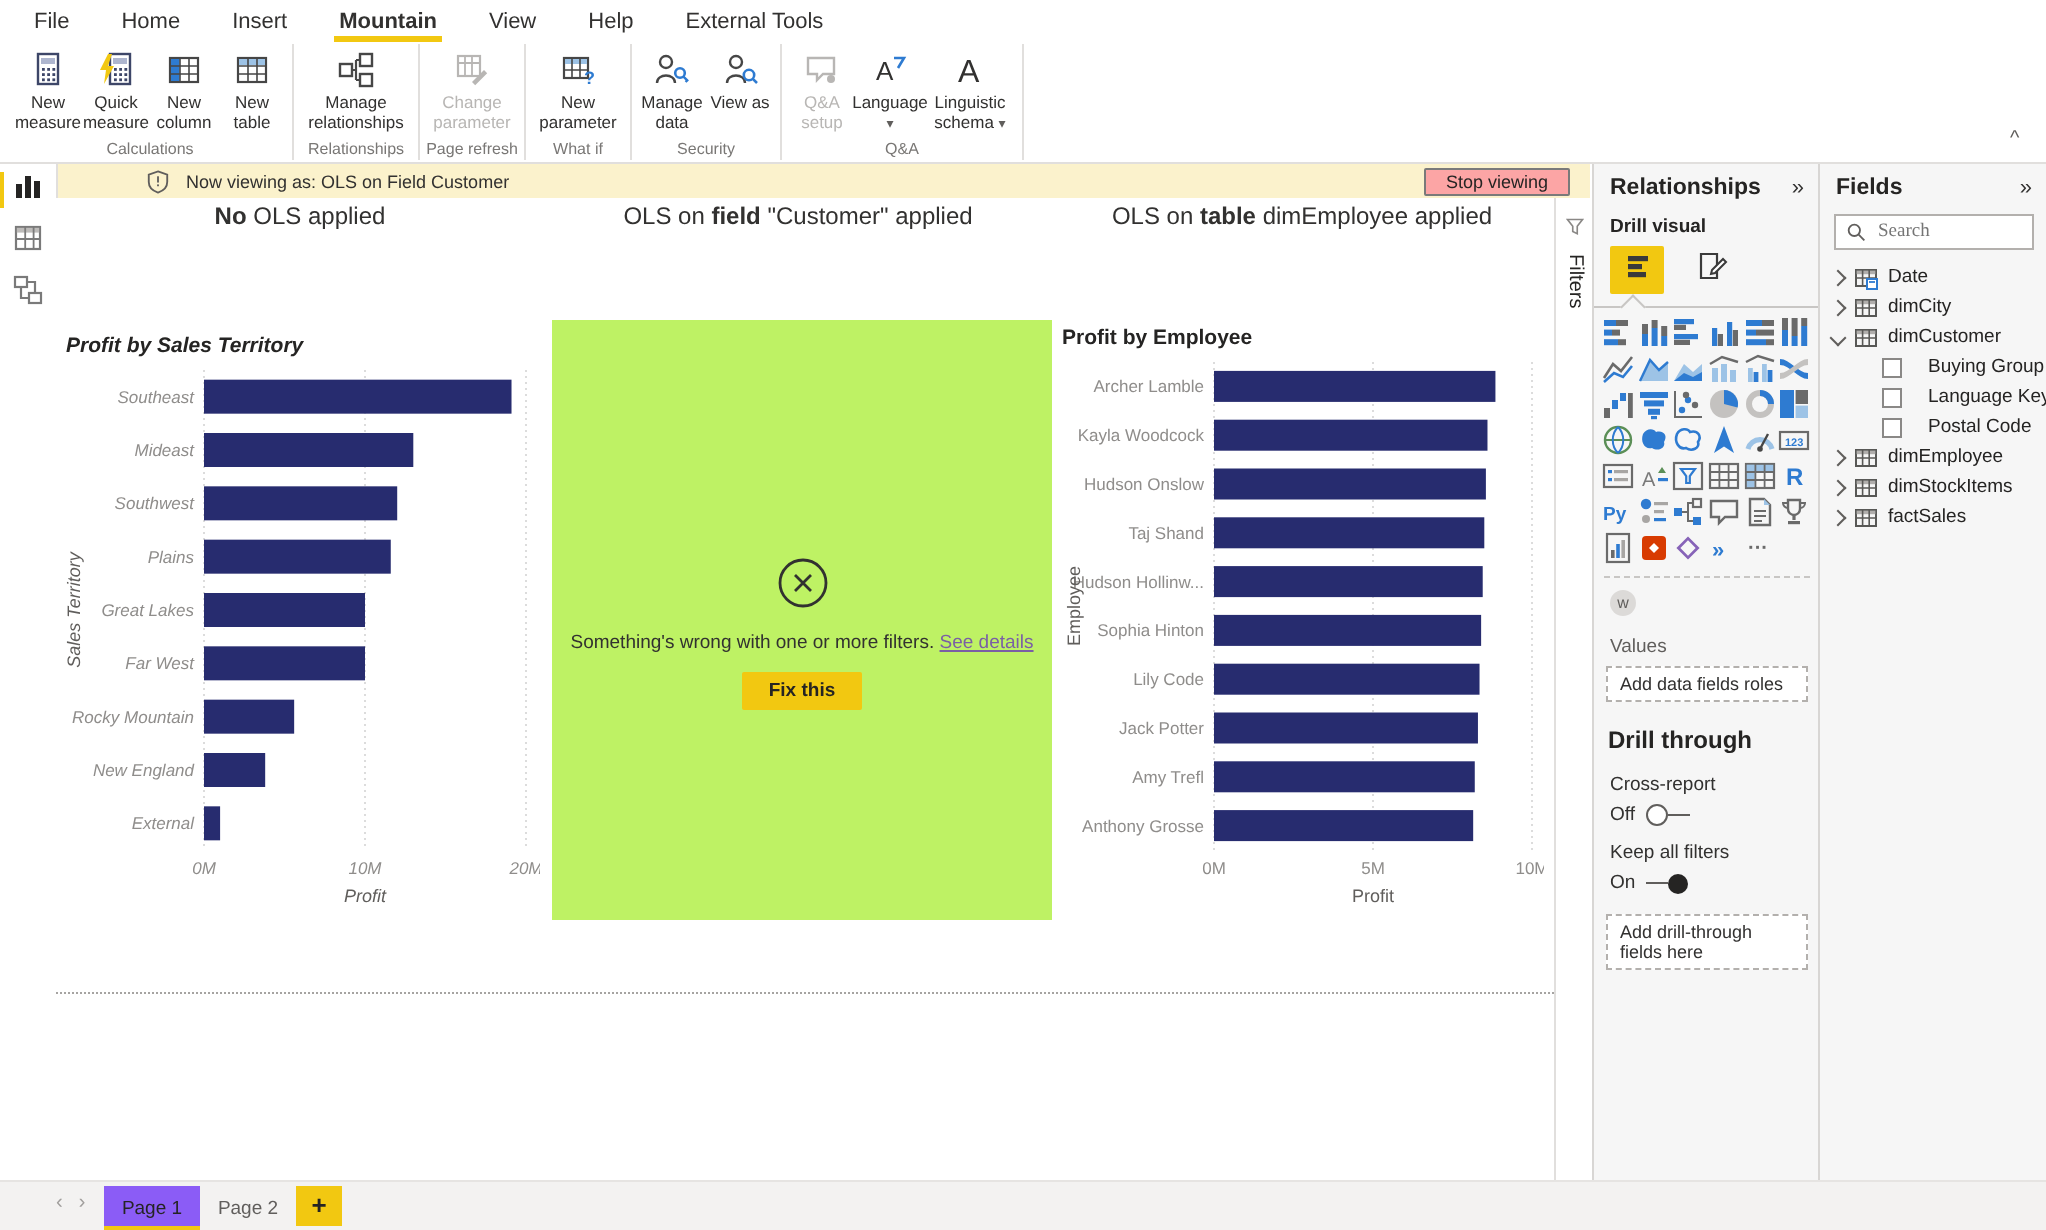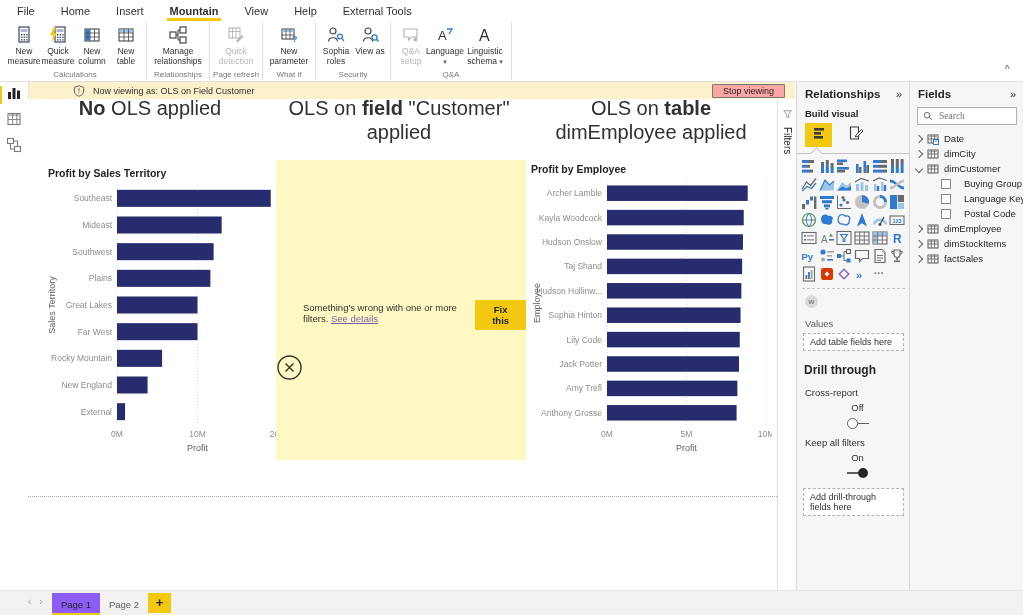--- a/index.html
+++ b/index.html
@@ -29,33 +29,33 @@
   #notif-btn{position:absolute;right:10px;top:1.5px;height:14px;background:#fca5a5;border:1px solid #7a7a7a;border-radius:1px;font-size:9px;padding:0 10px;line-height:13px;cursor:pointer;color:#252423;}
   #notif-shield{margin-left:45px;display:flex;align-items:center;}
 
   
   #sidebar{position:absolute;left:0;top:82px;width:28px;height:508px;background:#fff;border-right:1px solid #e1dfdd;}
   .sb-item{width:28px;height:26px;display:flex;align-items:center;justify-content:center;cursor:pointer;position:relative;}
   .sb-item.selected::before{content:"";position:absolute;left:0;top:4px;bottom:4px;width:2px;background:#f2c811;}
 
   
   #canvas{position:absolute;left:28px;top:99px;width:749px;height:491px;background:#fff;}
-  .heading{position:absolute;top:-3px;text-align:center;font-size:20px;font-weight:300;color:#323130;line-height:24px;}
+  .heading{position:absolute;top:-3px;text-align:center;font-size:12px;font-weight:300;color:#323130;line-height:24px;}
   .heading b{font-weight:bold;}
   #h0{left:2px;width:240px;}
   #h1{left:248px;width:246px;}
   #h2{left:500px;width:246px;}
   .visual{position:absolute;background:#fff;}
-  #visual0{left:17px;top:65px;width:240px;height:296px;}
+  #visual0{left:2px;top:65px;width:240px;height:296px;font-style:italic;}
   #visual2{left:500px;top:61px;width:244px;height:300px;}
   .visual-title{font-size:10.5px;font-weight:bold;color:#252423;padding:3px 0 0 3px;}
   .tick{font-size:8.5px;fill:#8f8d8b;font-family:"Liberation Sans",sans-serif;}
   .axis{font-size:9px;fill:#605e5c;font-family:"Liberation Sans",sans-serif;}
 
-  #visual1{left:248px;top:61px;width:250px;height:300px;background:#fef9c3;display:flex;flex-direction:row;align-items:center;}
+  #visual1{left:248px;top:61px;width:250px;height:300px;background:#bef264;display:flex;flex-direction:column;align-items:center;}
   #err-icon{margin-top:118px;}
   #err-msg{font-size:9.5px;color:#323130;margin-top:6px;}
   #err-link{color:#7a5fa5;text-decoration:underline;cursor:pointer;}
   #fix-btn{margin-top:9px;background:#f2c811;border:none;font-size:9.5px;font-weight:bold;color:#252423;padding:4px 13px;cursor:pointer;border-radius:1px;}
 
   #page-edge{position:absolute;left:0px;top:397px;width:749px;border-top:1px dotted #a6a4a2;}
 
   
   #filters-strip{position:absolute;left:777px;top:99px;width:18px;height:491px;border-left:1px solid #e1dfdd;background:#fff;}
   #filters-expand{margin:6px 0 2px 5px;}
@@ -75,21 +75,21 @@
   #viz-tab-divider{position:relative;margin-top:6px;border-top:1px solid #c8c6c4;}
   #viz-tab-divider::after{content:"";position:absolute;left:15px;top:-5px;width:8px;height:8px;background:#f6f6f6;border-left:1px solid #c8c6c4;border-top:1px solid #c8c6c4;transform:rotate(45deg);}
   #gallery{display:grid;grid-template-columns:repeat(6,1fr);padding:4px 3px 0 4px;row-gap:2px;}
   .gcell{width:16px;height:16px;display:flex;align-items:center;justify-content:center;cursor:pointer;}
   #gallery-divider{margin:6px 5px 0 5px;border-top:1px dashed #c8c6c4;}
   #custom-w{margin:6px 0 0 8px;width:13px;height:13px;border-radius:50%;background:#dcdad8;color:#605e5c;font-size:8px;display:flex;align-items:center;justify-content:center;cursor:pointer;}
   #values-label{font-size:9.5px;color:#605e5c;padding:10px 0 4px 8px;}
   .well{margin:0 6px;background:#fff;border:1px dashed #b3b0ad;font-size:9px;color:#323130;padding:3px 6px;}
   #drill-heading{font-size:12px;font-weight:bold;color:#252423;padding:12px 0 2px 7px;}
   .drill-label{font-size:9.5px;color:#323130;padding:8px 0 4px 8px;}
-  .toggle{display:flex;align-items:center;gap:5px;padding-left:8px;font-size:9.5px;color:#323130;flex-direction:column;}
+  .toggle{display:flex;align-items:center;gap:5px;padding-left:8px;font-size:9.5px;color:#323130;}
   .pill{display:flex;align-items:center;}
   .knob-off{width:9px;height:9px;border:1.5px solid #605e5c;border-radius:50%;background:#fff;}
   .knob-on{width:10px;height:10px;background:#252423;border-radius:50%;}
   .track{width:11px;height:1.5px;background:#605e5c;}
   #drill-well{margin-top:10px;}
 
   
   #search-box{margin:7px 7px 0 7px;height:16px;background:#fff;border:1px solid #b3b0ad;display:flex;align-items:center;padding-left:5px;gap:4px;}
   #search-box input{border:none;outline:none;font-size:9.5px;width:75px;font-family:Liberation Serif, serif;background:transparent;color:#252423;}
   #fields-tree{margin-top:6px;text-align:right;}
@@ -202,21 +202,21 @@
         </div>
         <div class="rgroup">
           <div class="rbtn disabled w42">
             <span class="ric">
               <svg width="18" height="18" viewBox="0 0 18 18">
                 <rect x="2" y="2" width="11" height="10" fill="none" stroke="#b8b6b4" stroke-width="1.1"></rect>
                 <path d="M2,5.5 H13 M5.5,2 V12 M9,2 V12" fill="none" stroke="#b8b6b4" stroke-width="0.9"></path>
                 <path d="M9,15 L15,9 L16.6,10.6 L10.6,16.6 Z" fill="#b8b6b4" stroke="none" stroke-width="1"></path>
               </svg>
             </span>
-            <span class="rlabel">Quick detection</span>
+            <span class="rlabel">Change parameter</span>
           </div>
           <div class="rgroup-label">Page refresh</div>
         </div>
         <div class="rgroup">
           <div class="rbtn w42">
             <span class="ric">
               <svg width="18" height="18" viewBox="0 0 18 18">
                 <rect x="2" y="3" width="12" height="10" fill="none" stroke="#464646" stroke-width="1.1"></rect>
                 <rect x="2.5" y="3.5" width="11" height="2.5" fill="#9dc3e6"></rect>
                 <path d="M6,3 V13 M10,3 V13 M2,9 H14" fill="none" stroke="#464646" stroke-width="0.8"></path>
@@ -230,21 +230,21 @@
         <div class="rgroup">
           <div class="rbtn">
             <span class="ric">
               <svg width="18" height="18" viewBox="0 0 18 18">
                 <circle cx="6" cy="5" r="3" fill="none" stroke="#464646" stroke-width="1.2"></circle>
                 <path d="M1.5,15.5 C1.5,10.5 10.5,10.5 10.5,15.5" fill="none" stroke="#464646" stroke-width="1.2"></path>
                 <circle cx="13" cy="10.5" r="2.4" fill="none" stroke="#2e7bd1" stroke-width="1.3"></circle>
                 <path d="M14.6,12.2 L17,14.6 M15.8,15 L17,13.8" fill="none" stroke="#2e7bd1" stroke-width="1.2"></path>
               </svg>
             </span>
-            <span class="rlabel">Sophia roles</span>
+            <span class="rlabel">Manage data</span>
           </div>
           <div class="rbtn">
             <span class="ric">
               <svg width="18" height="18" viewBox="0 0 18 18">
                 <circle cx="7" cy="5" r="3" fill="none" stroke="#464646" stroke-width="1.2"></circle>
                 <path d="M2.5,15.5 C2.5,10.5 11.5,10.5 11.5,15.5" fill="none" stroke="#464646" stroke-width="1.2"></path>
                 <circle cx="13.5" cy="11.5" r="2.6" fill="none" stroke="#2e7bd1" stroke-width="1.3"></circle>
                 <path d="M15.3,13.3 L17.5,15.5" fill="none" stroke="#2e7bd1" stroke-width="1.3"></path>
               </svg>
             </span>
@@ -413,21 +413,21 @@
         </svg>
     </div>
     <div id="filters-label">Filters</div>
   </div>
 
   <div class="panel" id="viz-panel">
     <div class="panel-header">
       <span class="panel-title">Relationships</span>
       <span class="collapse-glyph">»</span>
     </div>
-    <div id="build-label">Build visual</div>
+    <div id="build-label">Drill visual</div>
     <div id="viz-tabs">
         <div class="viz-tab selected">
           <span><svg width="16" height="16" viewBox="0 0 16 16">
               <rect x="3" y="3" width="10" height="2.6" fill="#3a3a3a"></rect>
               <rect x="3" y="7" width="7" height="2.6" fill="#3a3a3a"></rect>
               <rect x="3" y="11" width="9" height="2.6" fill="#3a3a3a"></rect>
             </svg></span>
         </div>
         <div class="viz-tab">
           <span><svg width="16" height="16" viewBox="0 0 16 16">
@@ -723,21 +723,21 @@
         </div>
         <div class="gcell">
           <svg width="16" height="16" viewBox="0 0 16 16">
             <text x="2" y="11" font-size="10" fill="#6a6a6a" font-weight="bold" font-family="Liberation Sans,sans-serif">···</text>
           </svg>
         </div>
       </div>
     <div id="gallery-divider"></div>
     <div id="custom-w">w</div>
     <div id="values-label">Values</div>
-    <div class="well">Add table fields here</div>
+    <div class="well">Add data fields roles</div>
     <div id="drill-heading">Drill through</div>
     <div class="drill-label">Cross-report</div>
     <div class="toggle">
       <span>Off</span>
       <span class="pill">
           <span class="knob-off"></span>
           <span class="track"></span>
         </span>
     </div>
     <div class="drill-label">Keep all filters</div>

